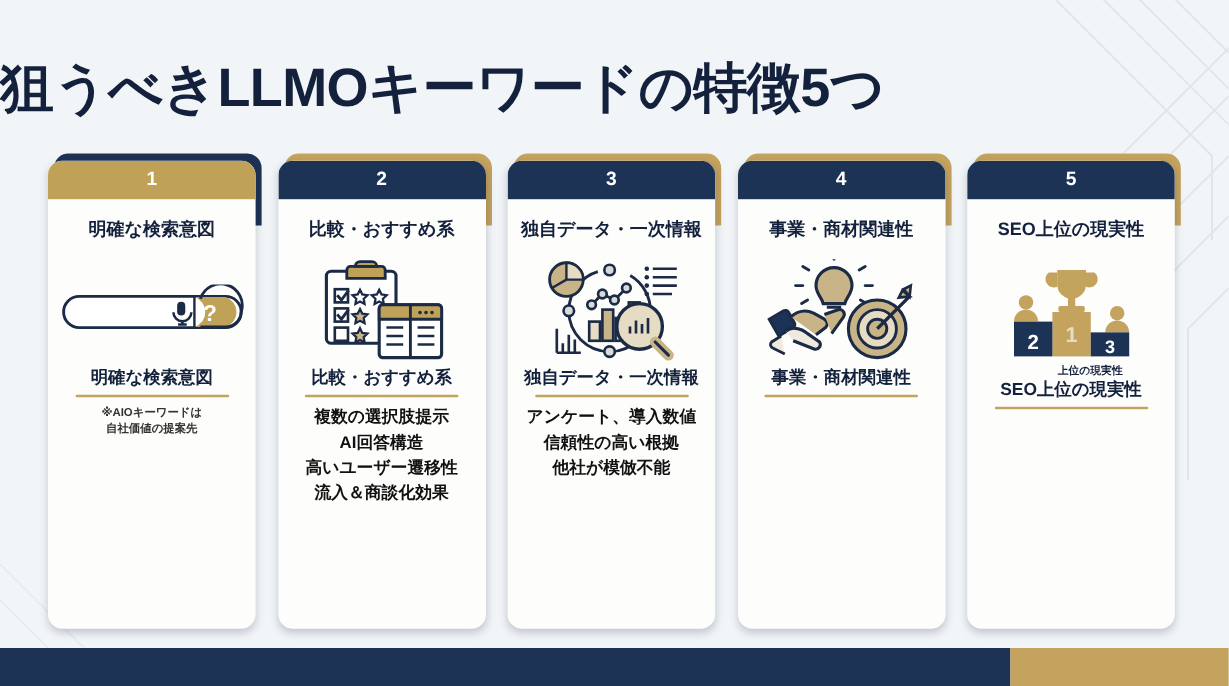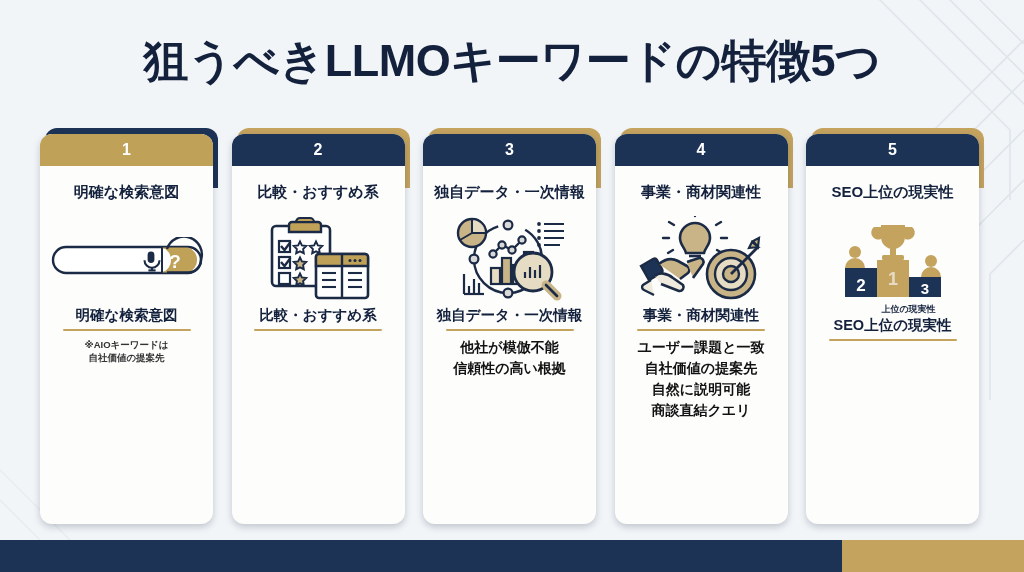--- a/index.html
+++ b/index.html
@@ -15,22 +15,22 @@
 
   #bottom-bar {
     position:absolute; left:0; bottom:0; width:100%; height:32px;
     z-index:2; display:flex;
   }
   #bottom-bar-navy { flex:0 0 842px; background:#1c3356; }
   #bottom-bar-gold { flex:1; background:#c4a35f; }
 
   
   #title-wrap {
-    position:absolute; top:0; left:0; width:100%; height:122px;
-    display:flex; align-items:center; justify-content:center; z-index:3;
+    position:absolute; top:12px; left:0; width:100%; height:122px;
+    display:flex; align-items:center; justify-content:flex-start; z-index:3;
   }
   #page-title {
     font-size:45px; font-weight:bold; color:#14213d;
     letter-spacing:-0.5px; white-space:nowrap;
   }
 
   
   #cards {
     position:absolute; top:128px; left:40px;
     width:944px; height:400px;
@@ -216,20 +216,26 @@
                 <line x1="58" y1="71" x2="72" y2="71"></line>
               <line x1="84" y1="57" x2="98" y2="57"></line>
                 <line x1="84" y1="64" x2="98" y2="64"></line>
                 <line x1="84" y1="71" x2="98" y2="71"></line>
             </g>
           </svg>
         </div>
 
         <div class="card-subtitle">比較・おすすめ系</div>
         <div class="divider"></div>
+        <div class="bullets">
+          <div class="bullet">複数の選択肢提示</div>
+          <div class="bullet">AI回答構造</div>
+          <div class="bullet">高いユーザー遷移性</div>
+          <div class="bullet">流入＆商談化効果</div>
+        </div>
         <div class="spacer"></div>
       </div>
     </div>
   </div>
 
   <div class="card-slot accent-navy">
     <div class="card-back"></div>
     <div class="card">
       <div class="card-header">3</div>
       <div class="card-body">
@@ -291,22 +297,23 @@
                 <line x1="88" y1="62" x2="88" y2="49"></line>
             </g>
             <path d="M94 69 l11 11" stroke="#c8b487" stroke-width="9" stroke-linecap="round"></path>
             <path d="M94 69 l11 11" stroke="#1c2b45" stroke-width="2.6" fill="none" stroke-linecap="round"></path>
           </svg>
         </div>
 
         <div class="card-subtitle">独自データ・一次情報</div>
         <div class="divider"></div>
         <div class="bullets">
+          <div class="bullet">アンケート、導入数値</div>
+          <div class="bullet">信頼性の高い根拠</div>
           <div class="bullet">他社が模倣不能</div>
-          <div class="bullet">信頼性の高い根拠</div>
         </div>
         <div class="spacer"></div>
       </div>
     </div>
   </div>
 
   <div class="card-slot accent-navy">
     <div class="card-back"></div>
     <div class="card">
       <div class="card-header">4</div>
@@ -346,26 +353,20 @@
               <circle cx="92" cy="58" r="8" fill="#c8b487" stroke="#1c2b45" stroke-width="2.4"></circle>
               <line x1="92" y1="58" x2="119" y2="31" stroke="#1c2b45" stroke-width="2.8"></line>
               <path d="M119 31 l-9 1 3 -6z" fill="#c8b487" stroke="#1c2b45" stroke-width="2.2"></path>
               <path d="M119 31 l1 -9 -6 3z" fill="#c8b487" stroke="#1c2b45" stroke-width="2.2"></path>
             </g>
           </svg>
         </div>
 
         <div class="card-subtitle">事業・商材関連性</div>
         <div class="divider"></div>
-        <div class="bullets">
-          <div class="bullet">ユーザー課題と一致</div>
-          <div class="bullet">自社価値の提案先</div>
-          <div class="bullet">自然に説明可能</div>
-          <div class="bullet">商談直結クエリ</div>
-        </div>
         <div class="spacer"></div>
       </div>
     </div>
   </div>
 
   <div class="card-slot accent-navy">
     <div class="card-back"></div>
     <div class="card">
       <div class="card-header">5</div>
       <div class="card-body">

